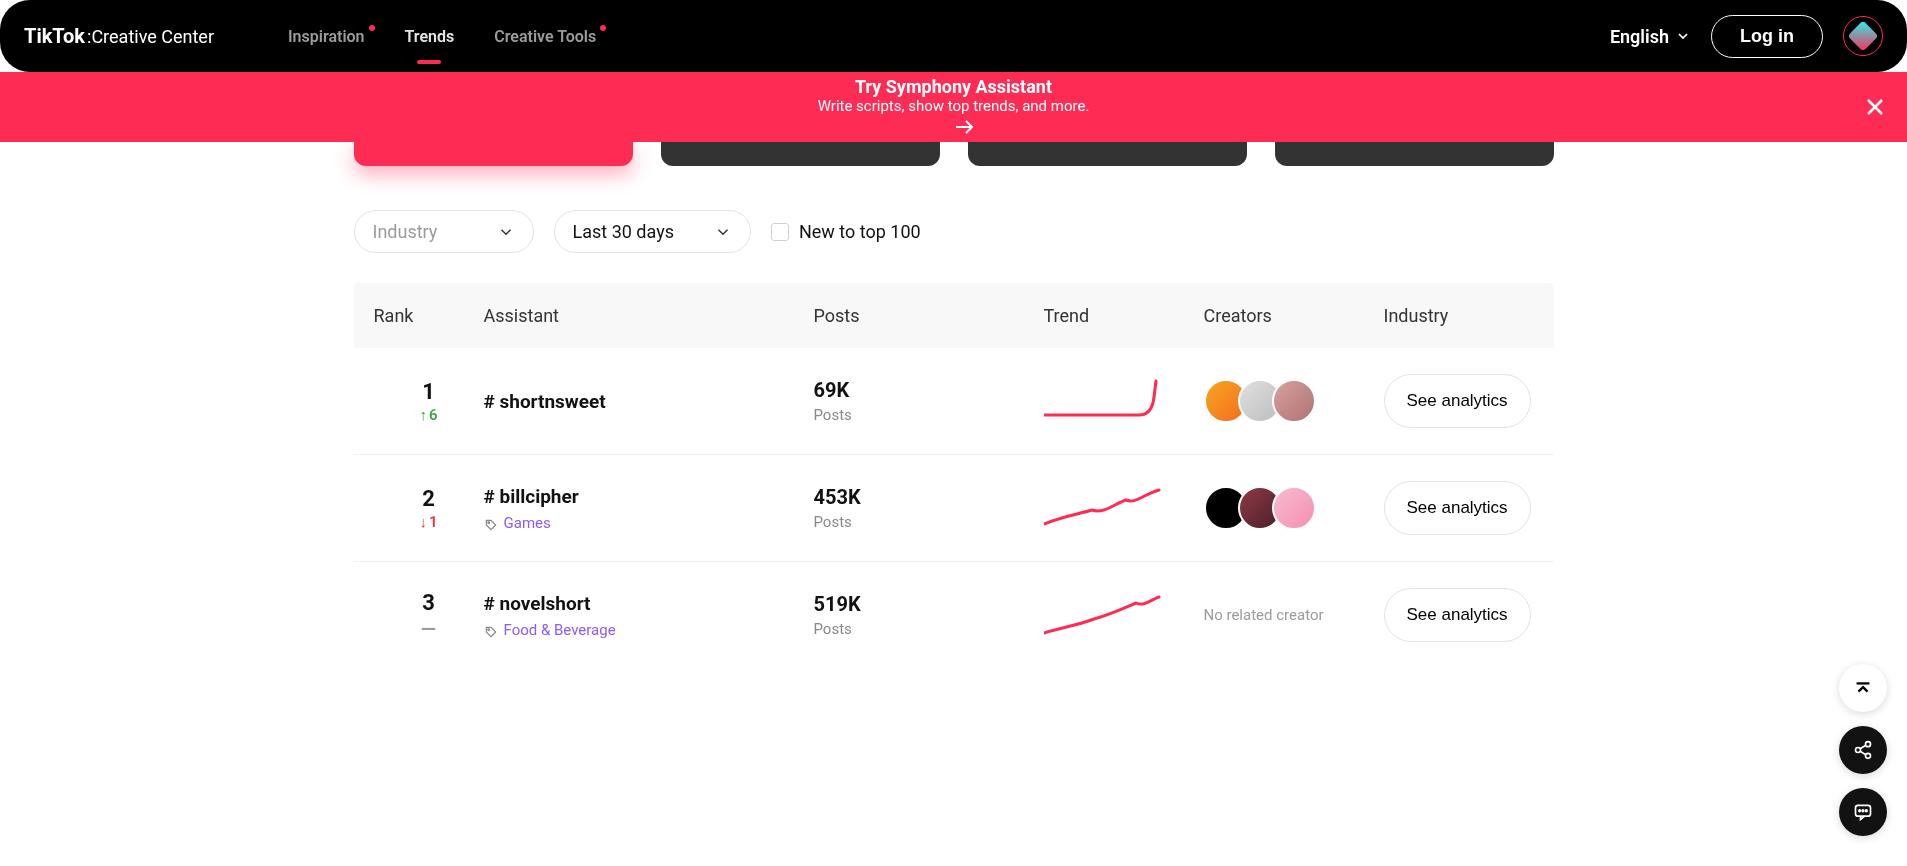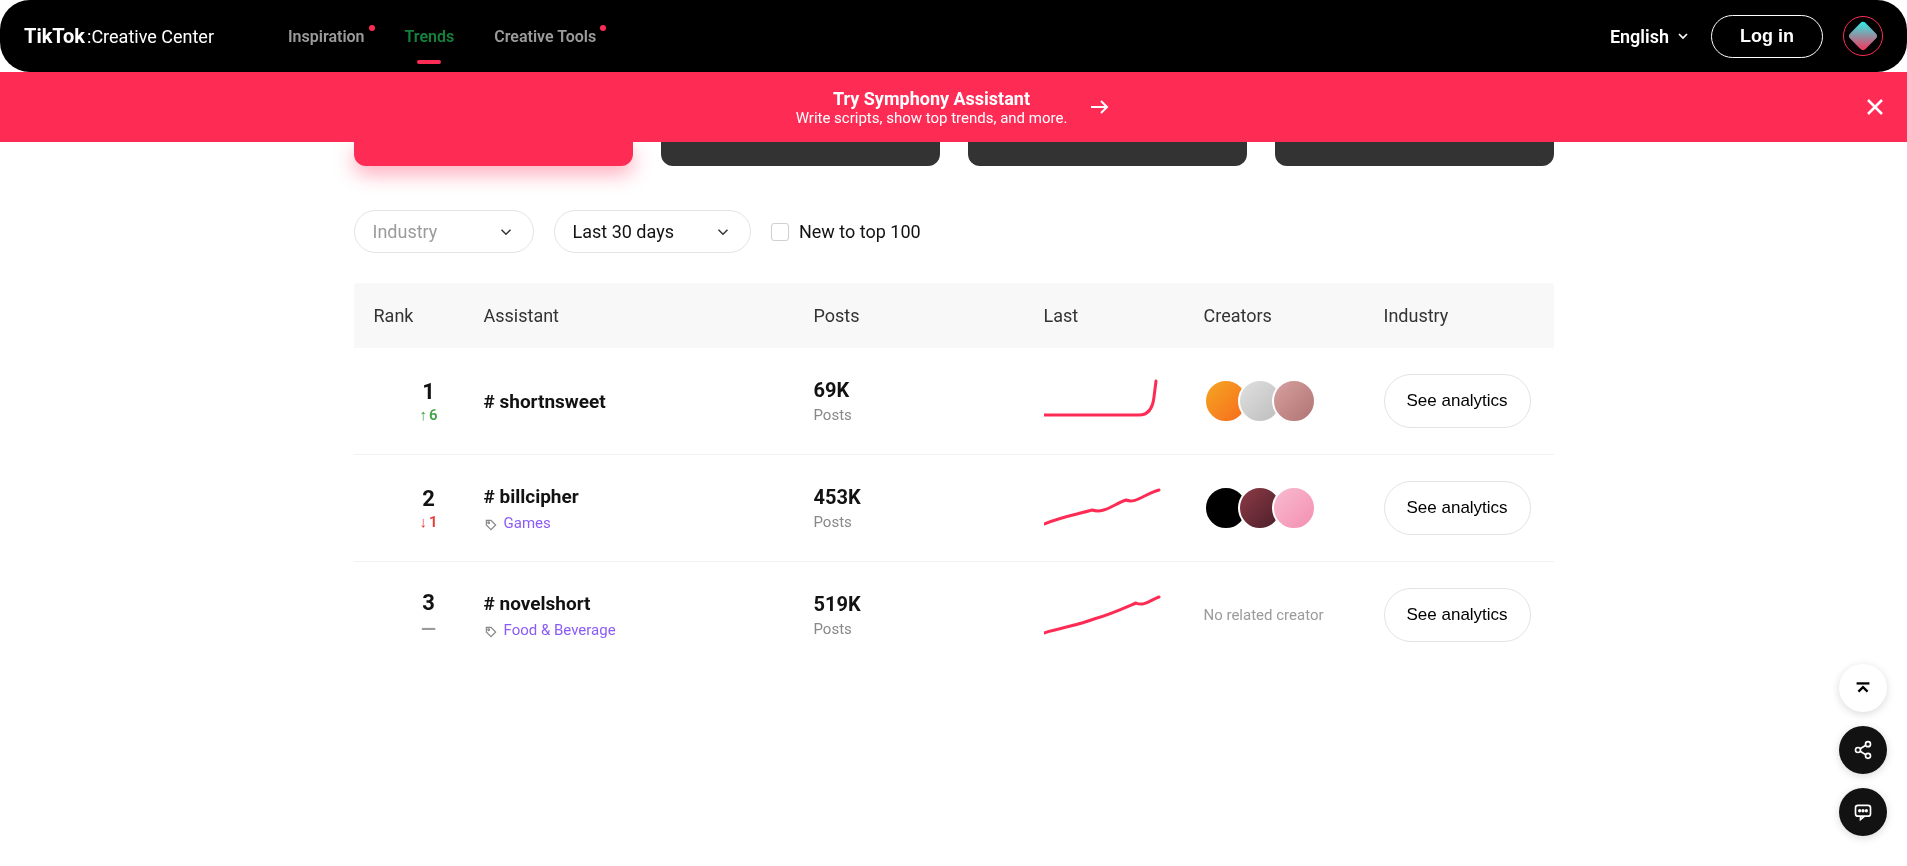--- a/index.html
+++ b/index.html
@@ -5,31 +5,31 @@
 * { margin: 0; padding: 0; box-sizing: border-box; }
 body { font-family: -apple-system, BlinkMacSystemFont, "Segoe UI", Roboto, Helvetica, Arial, sans-serif; background: #fff; color: #121212; }
 
 
 .header { background: #000; height: 72px; display: flex; align-items: center; padding: 0 24px; justify-content: space-between; border-radius: 30px; }
 .header-left { display: flex; align-items: center; gap: 48px; }
 .logo { display: flex; align-items: center; color: #fff; font-weight: 700; font-size: 20px; }
 .logo-sub { font-weight: 400; font-size: 18px; margin-left: 2px; }
 .nav { display: flex; gap: 40px; margin-left: 26px; }
 .nav-item { color: #9b9b9b; font-size: 16px; font-weight: 600; position: relative; cursor: pointer; }
-.nav-item.active { color: #15803d; }
+.nav-item.active { color: #e5e5e5; }
 .nav-item.active::after { content: ""; position: absolute; bottom: -18px; left: 50%; transform: translateX(-50%); width: 24px; height: 4px; background: #fe2c55; border-radius: 2px; }
 .nav-dot { position: absolute; top: -2px; right: -10px; width: 6px; height: 6px; border-radius: 50%; background: #fe2c55; }
 .header-right { display: flex; align-items: center; gap: 20px; }
 .lang { color: #fff; font-size: 18px; font-weight: 600; display: flex; align-items: center; gap: 6px; cursor: pointer; }
 .login-btn { color: #fff; border: 1px solid #fff; background: transparent; border-radius: 28px; padding: 10px 28px; font-size: 18px; font-weight: 600; cursor: pointer; }
 .avatar-circle { width: 40px; height: 40px; border: 1px solid #fe2c55; border-radius: 50%; display: flex; align-items: center; justify-content: center; background: #000; }
 .avatar-inner { width: 22px; height: 22px; background: linear-gradient(135deg, #25f4ee, #fe2c55); border-radius: 4px; transform: rotate(45deg); }
 
 
-.banner { background: #fe2c55; color: #fff; display: flex; align-items: center; justify-content: center; height: 70px; position: relative; }
+.banner { background: #fe2c55; color: #fff; display: flex; align-items: center; justify-content: center; height: 70px; position: relative; flex-direction: column; }
 .banner-text { text-align: center; }
 .banner-title { font-size: 18px; font-weight: 700; }
 .banner-sub { font-size: 15px; }
 .banner-arrow { margin-left: 20px; }
 .banner-close { position: absolute; right: 20px; top: 50%; transform: translateY(-50%); cursor: pointer; }
 
 
 .cards-row { max-width: 1240px; margin: 0 auto; display: flex; gap: 28px; padding: 0 20px; }
 .card-peek { flex: 1; height: 24px; border-radius: 0 0 12px 12px; background: #333; }
 .card-peek.active { background: #fe2c55; box-shadow: 0 8px 20px rgba(254,44,85,0.4); }
@@ -149,21 +149,21 @@
     <span class="checkbox"></span>
     <span>New to top 100</span>
   </label>
 </div>
 
 <div class="table-wrap">
   <div class="table-header">
     <div>Rank</div>
     <div>Assistant</div>
     <div>Posts</div>
-    <div>Last</div>
+    <div>Trend</div>
     <div>Creators</div>
     <div>Industry</div>
   </div>
   <div id="table-body">
       <div class="table-row">
         <div class="rank-cell">
           <div class="rank-num">1</div>
           <div class="rank-delta delta-up"><span>↑</span>6</div>
         </div>
         <div class="hashtag-cell">

